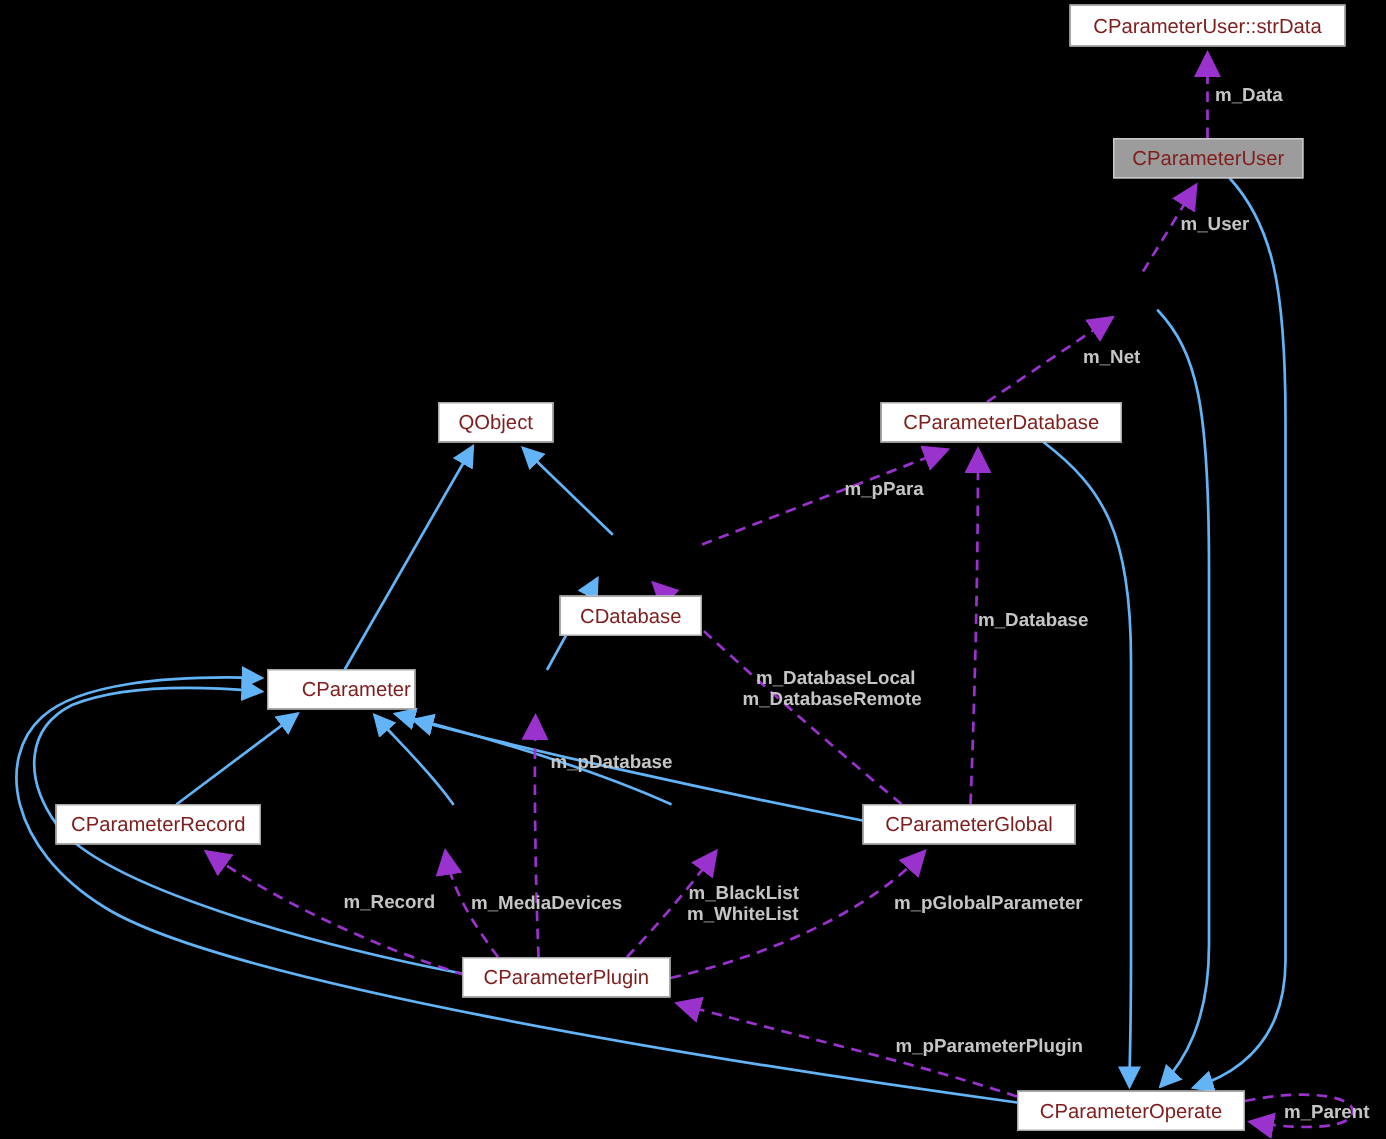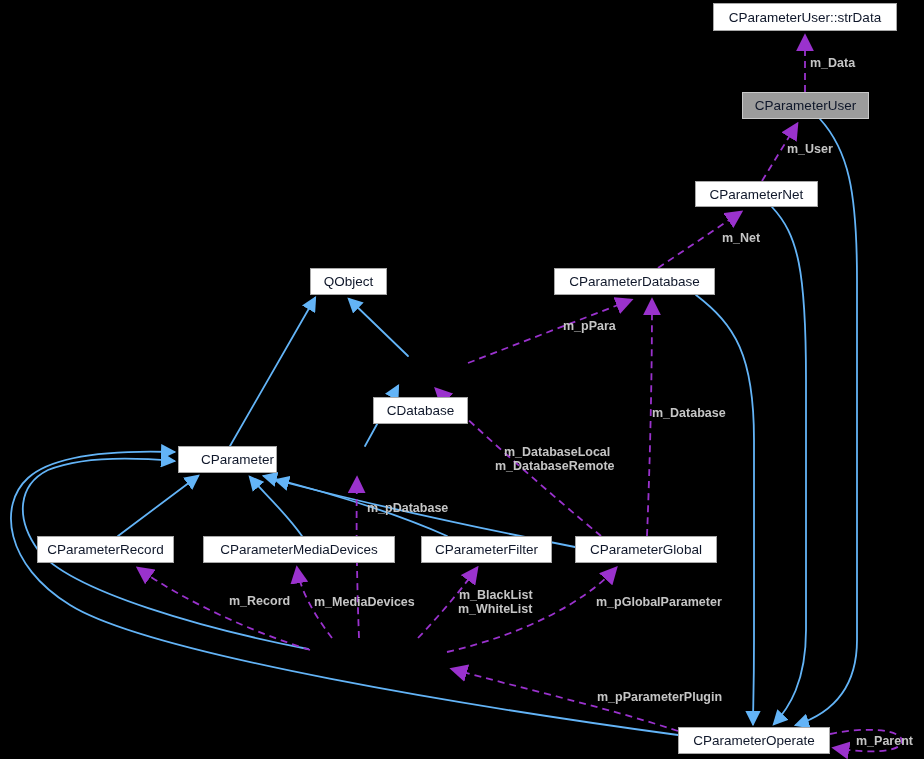--- a/index.html
+++ b/index.html
@@ -4,21 +4,21 @@
 <style>
   html,body{margin:0;padding:0;background:#000;}
   .canvas{position:relative;width:924px;height:759px;background:#000;overflow:hidden;
           font-family:"Liberation Sans","DejaVu Sans",sans-serif;}
   svg.edges{position:absolute;left:0;top:0;}
   .edge-inherit{fill:none;stroke:#63b4f7;stroke-width:1.8;stroke-linecap:round;}
   .edge-usage{fill:none;stroke:#9a32cd;stroke-width:1.8;stroke-linecap:butt;stroke-dasharray:7 5;}
   text.elabel{fill:#c5c5c5;font-family:"Liberation Sans","DejaVu Sans",sans-serif;
               font-size:12.5px;font-weight:bold;}
   .node{position:absolute;display:flex;align-items:center;justify-content:center;
-        background:#fff;color:#0f172a;border:1.5px solid #a8a8a8;box-sizing:border-box;
+        background:#fff;color:#7f1d1d;border:1.5px solid #a8a8a8;box-sizing:border-box;
         font-size:13.5px;white-space:nowrap;cursor:pointer;}
   .node.current{background:#9c9c9c;border-color:#c9c9c9;cursor:default;}
 </style>
 </head>
 <body>
 
 <div class="canvas">
 
   <svg class="edges" width="924" height="759" viewBox="0 0 924 759">
     <defs>
@@ -69,24 +69,22 @@
     <text class="elabel" x="314" y="606">m_MediaDevices</text>
     <text class="elabel" x="459" y="599">m_BlackList</text>
     <text class="elabel" x="458" y="613">m_WhiteList</text>
     <text class="elabel" x="596" y="606">m_pGlobalParameter</text>
     <text class="elabel" x="597" y="701">m_pParameterPlugin</text>
     <text class="elabel" x="856" y="745">m_Parent</text>
   </svg>
 
   <div class="node" style="left:713px;top:3px;width:184px;height:28px;">CParameterUser::strData</div>
   <div class="node current" style="left:742px;top:92px;width:127px;height:27px;text-align:center;">CParameterUser</div>
-  <div class="node" style="left:695px;top:181px;width:123px;height:26px;">CParameterNet</div>
-  <div class="node" style="left:554px;top:268px;width:161px;height:27px;">CParameterDatabase</div>
-  <div class="node" style="left:310px;top:268px;width:77px;height:27px;">QObject</div>
+  <div class="node" style="left:587px;top:268px;width:161px;height:27px;">CParameterDatabase</div>
+  <div class="node" style="left:292px;top:268px;width:77px;height:27px;">QObject</div>
   <div class="node" style="left:373px;top:356px;width:95px;height:27px;margin-top:41px;">CDatabase</div>
   <div class="node" style="left:178px;top:446px;width:99px;height:27px;padding-left:20px;">CParameter</div>
   <div class="node" style="left:37px;top:536px;width:137px;height:27px;">CParameterRecord</div>
-  <div class="node" style="left:203px;top:536px;width:192px;height:27px;">CParameterMediaDevices</div>
-  <div class="node" style="left:421px;top:536px;width:131px;height:27px;">CParameterFilter</div>
   <div class="node" style="left:575px;top:536px;width:142px;height:27px;text-align:right;">CParameterGlobal</div>
+  <div class="node" style="left:308px;top:638px;width:139px;height:27px;">CParameterPlugin</div>
   <div class="node" style="left:678px;top:727px;width:152px;height:27px;">CParameterOperate</div>
 
 </div>
 
 </body></html>

